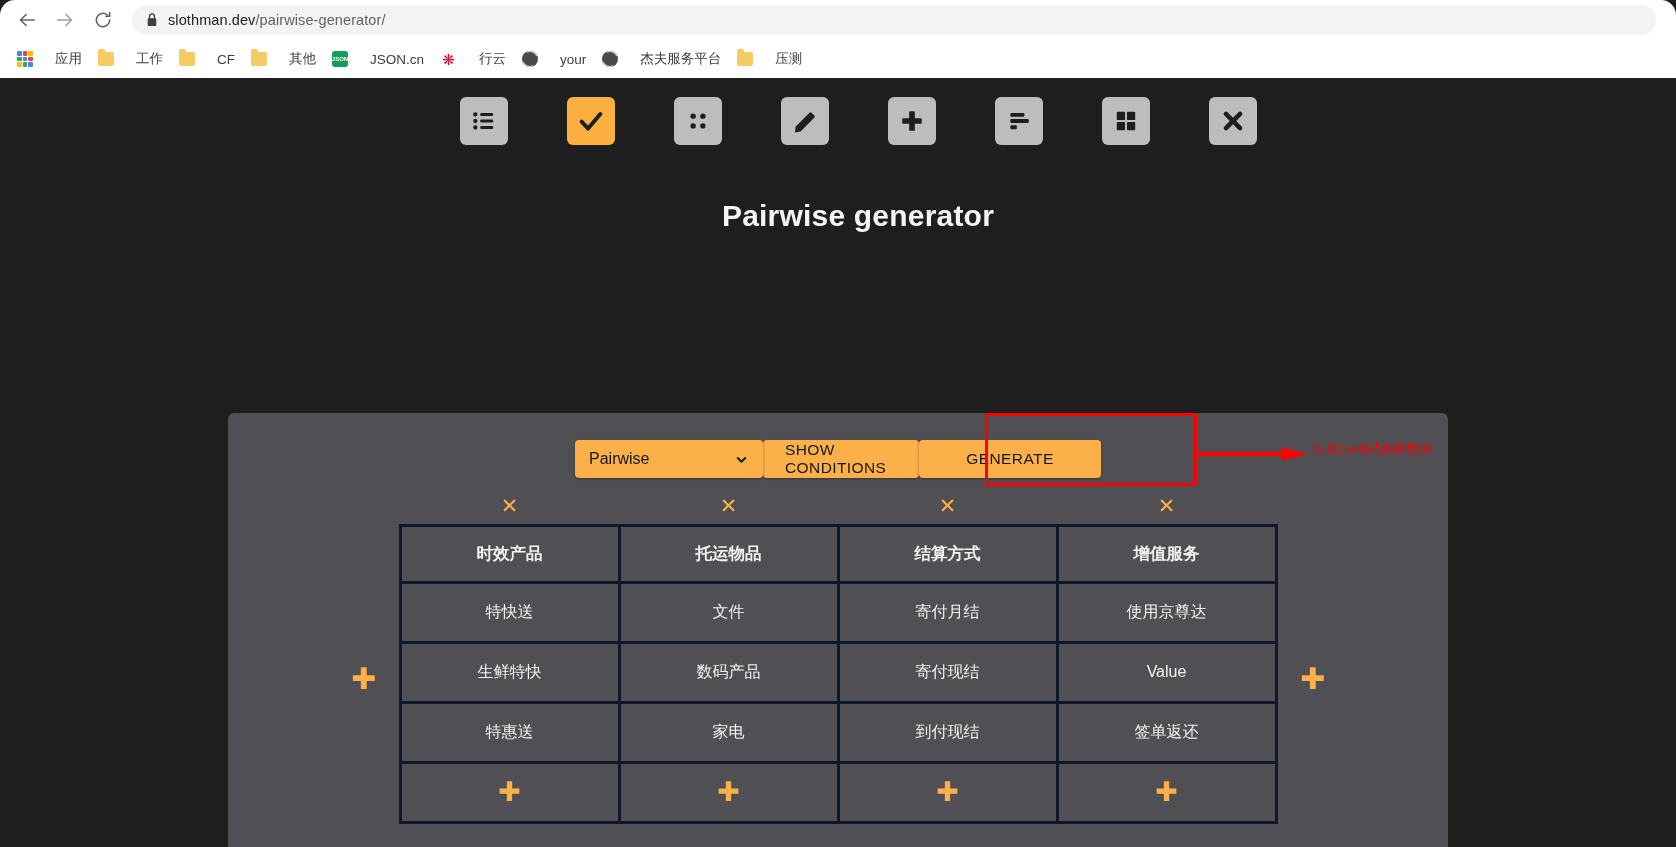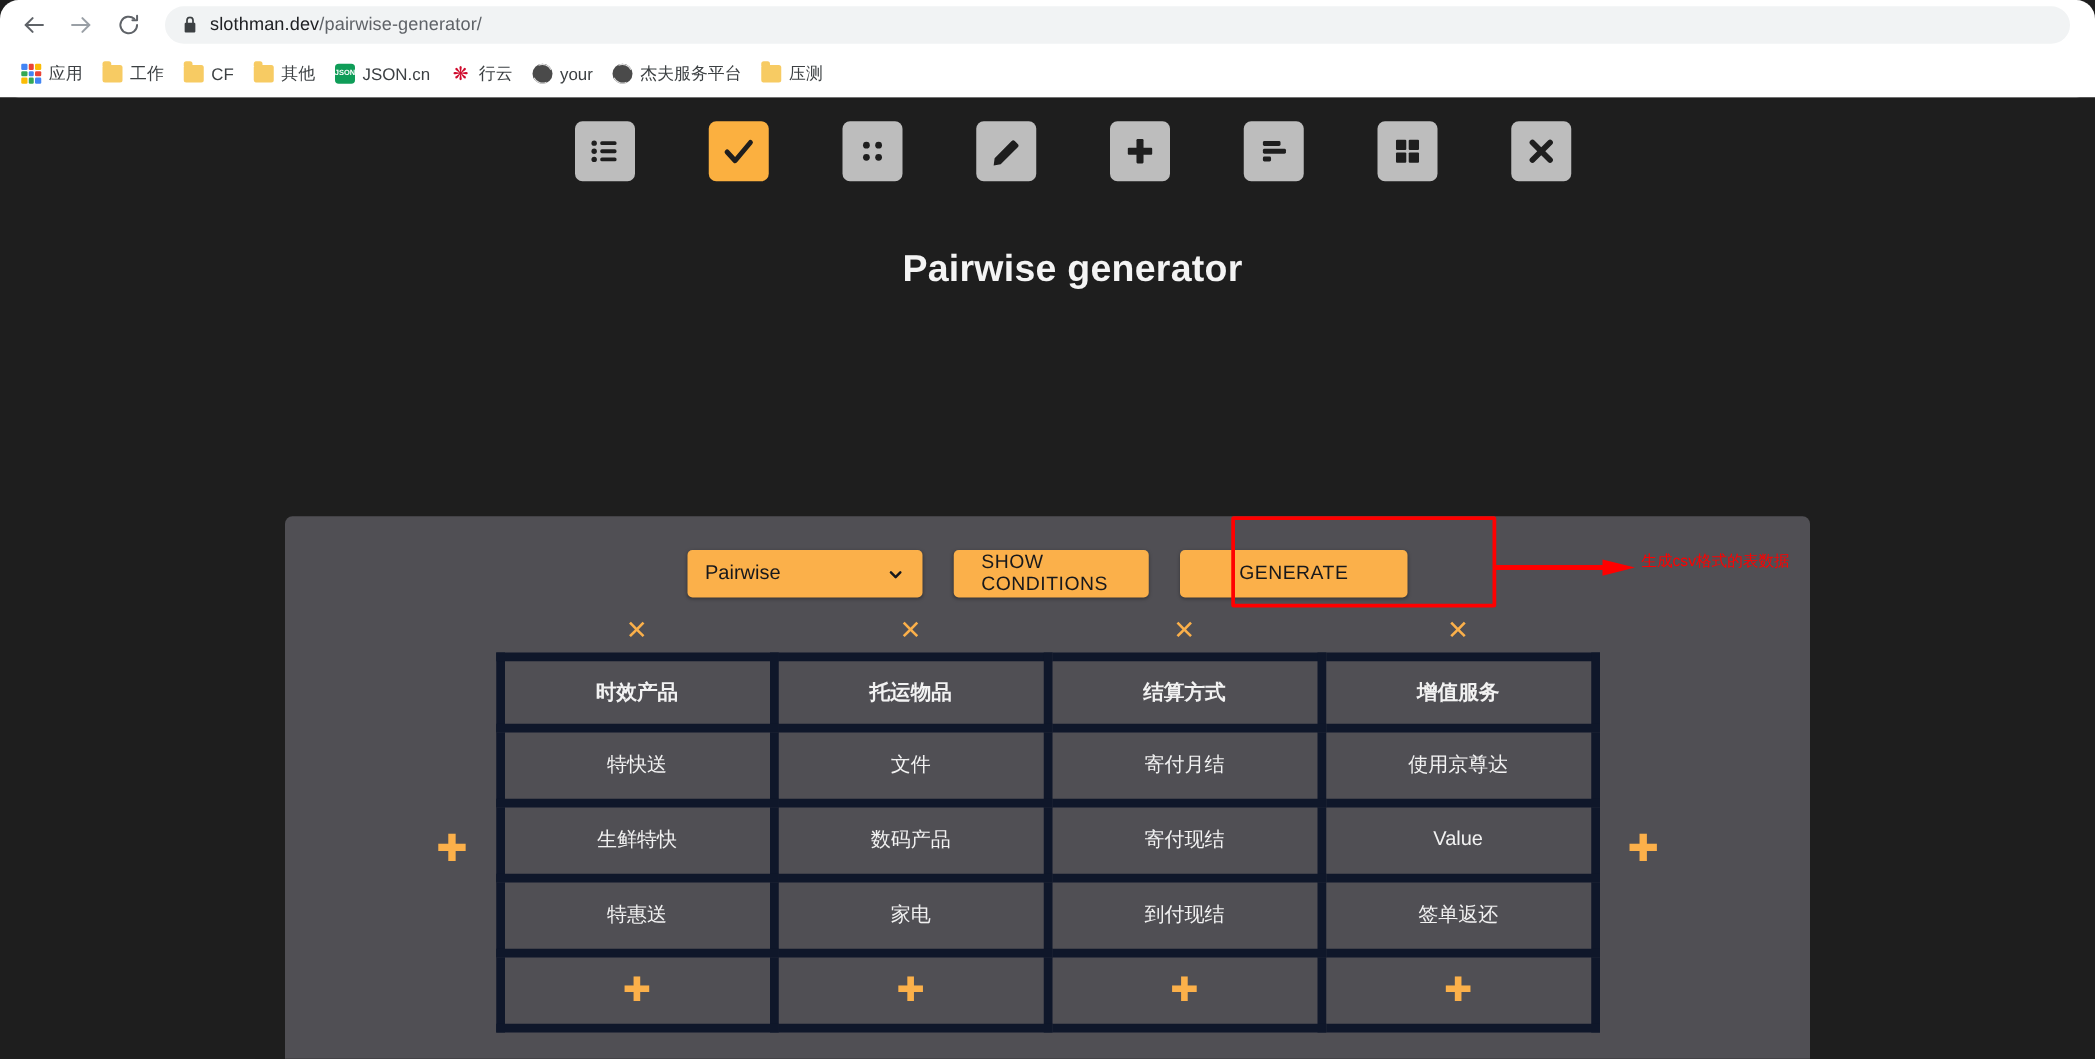--- a/index.html
+++ b/index.html
@@ -60,21 +60,21 @@
     height: 38px;
     display: flex;
     align-items: center;
     padding: 0 10px;
     gap: 2px;
     background: #ffffff;
   }
   .bm {
     display: flex;
     align-items: center;
-    gap: 6px;
+    gap: 22px;
     padding: 4px 7px;
     border-radius: 4px;
     font-size: 13px;
     color: #3c4043;
     white-space: nowrap;
   }
   .bm-label { font-size: 13.5px; color: #3c4043; }
   .ico-apps {
     width: 16px; height: 16px;
     display: grid;
@@ -187,21 +187,20 @@
     border-radius: 6px;
   }
 
   .controls {
     position: absolute;
     left: 0; right: 0;
     top: 27px;
     display: flex;
     justify-content: center;
     align-items: center;
-    gap: 25px;
   }
   .select-wrap {
     position: relative;
     width: 188px; height: 38px;
     background: #fbb04a;
     border-radius: 4px;
     display: flex;
     align-items: center;
     padding: 0 14px;
     box-shadow: 0 1px 3px rgba(0,0,0,0.35);
@@ -275,21 +274,21 @@
     padding-top: 44px;
   }
   .ptable {
     border-collapse: collapse;
   }
   .ptable td, .ptable th {
     width: 219px;
     height: 60px;
     text-align: center;
     vertical-align: middle;
-    border: 7px solid #0f172a;
+    border: 3px solid #0f172a;
     color: #f2f2f2;
     font-size: 16px;
     font-weight: normal;
   }
   .ptable tr.remove-row td {
     border: none;
     height: 34px;
     padding-bottom: 2px;
   }
   .remove-x {

